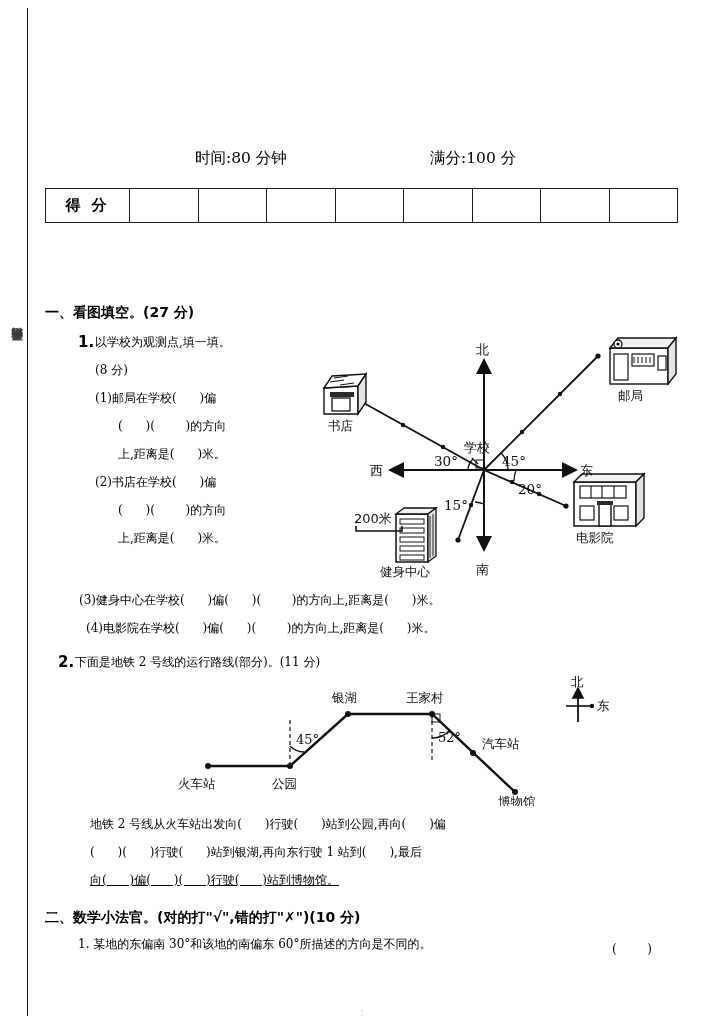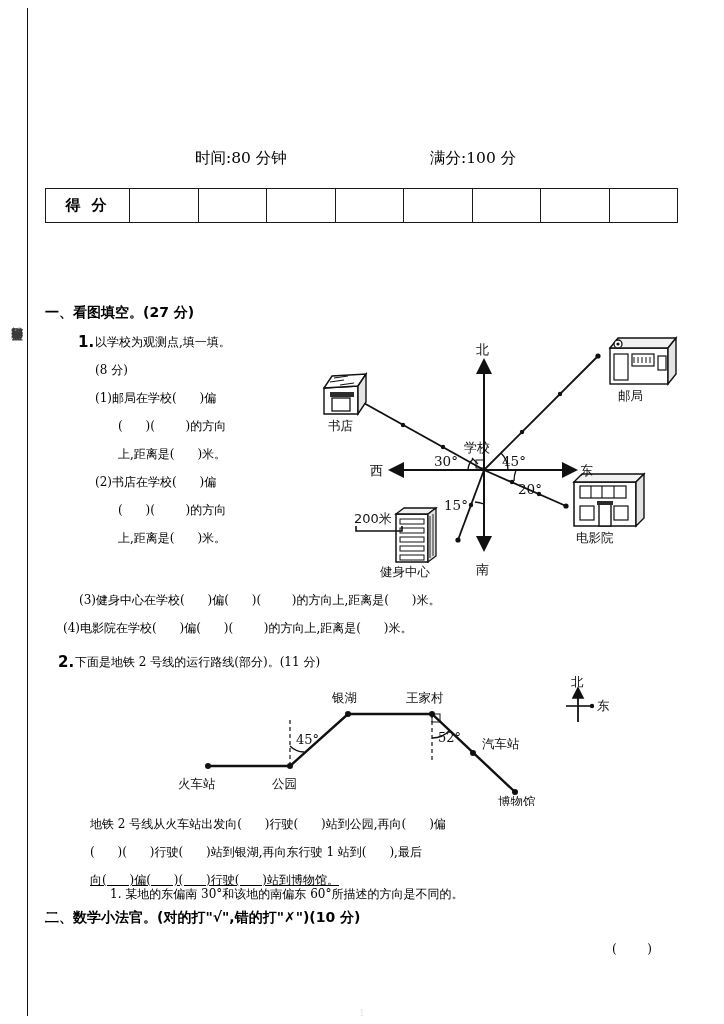--- a/index.html
+++ b/index.html
@@ -119,21 +119,21 @@
 <div class="blk" style="left:95px; top:358px;">(8 分)</div>
 
 <div class="blk" style="left:95px; top:386px;">(1)邮局在学校(      )偏</div>
 <div class="blk" style="left:118px; top:414px;">(      )(        )的方向</div>
 <div class="blk" style="left:118px; top:442px;">上,距离是(      )米。</div>
 <div class="blk" style="left:95px; top:470px;">(2)书店在学校(      )偏</div>
 <div class="blk" style="left:118px; top:498px;">(      )(        )的方向</div>
 <div class="blk" style="left:118px; top:526px;">上,距离是(      )米。</div>
 
 <div class="blk" style="left:79px; top:588px;">(3)健身中心在学校(      )偏(      )(        )的方向上,距离是(      )米。</div>
-<div class="blk" style="left:63px; top:616px;">(4)电影院在学校(      )偏(      )(        )的方向上,距离是(      )米。</div>
+<div class="blk" style="left:86px; top:616px;">(4)电影院在学校(      )偏(      )(        )的方向上,距离是(      )米。</div>
 
 <div class="fig" style="left:318px; top:330px;">
   <svg width="372" height="252" viewBox="0 0 372 252">
     <defs>
       <marker id="ah" markerWidth="9" markerHeight="9" refX="7" refY="4.5" orient="auto">
         <path d="M0,0.5 L8,4.5 L0,8.5 z" fill="#111"></path>
       </marker>
     </defs>
 
     <line x1="166" y1="32" x2="166" y2="218" stroke="#111" stroke-width="2"></line>
@@ -282,16 +282,16 @@
     <text x="136" y="68" font-size="13" font-family="'DejaVu Serif','Liberation Serif',serif" fill="#111">45°</text>
     <text x="278" y="66" font-size="13" font-family="'DejaVu Serif','Liberation Serif',serif" fill="#111">52°</text>
   </svg>
 </div>
 
 <div class="blk" style="left:90px; top:812px;">地铁 2 号线从火车站出发向(      )行驶(      )站到公园,再向(      )偏</div>
 <div class="blk" style="left:90px; top:840px;">(      )(      )行驶(      )站到银湖,再向东行驶 1 站到(      ),最后</div>
 <div class="blk" style="left:90px; top:868px;text-decoration:underline;">向(      )偏(      )(      )行驶(      )站到博物馆。</div>
 
 <div class="blk sec-head" style="left:45px; top:905px;">二、数学小法官。(对的打"√",错的打"✗")(10 分)</div>
-<div class="blk" style="left:78px; top:882px;margin-left:32px;">1. 某地的东偏南 30°和该地的南偏东 60°所描述的方向是不同的。</div>
+<div class="blk" style="left:78px; top:932px;">1. 某地的东偏南 30°和该地的南偏东 60°所描述的方向是不同的。</div>
 <div class="blk" style="left:612px; top:937px;">(        )</div>
 
 <div class="pagenum">1</div>
 
 </body></html>

